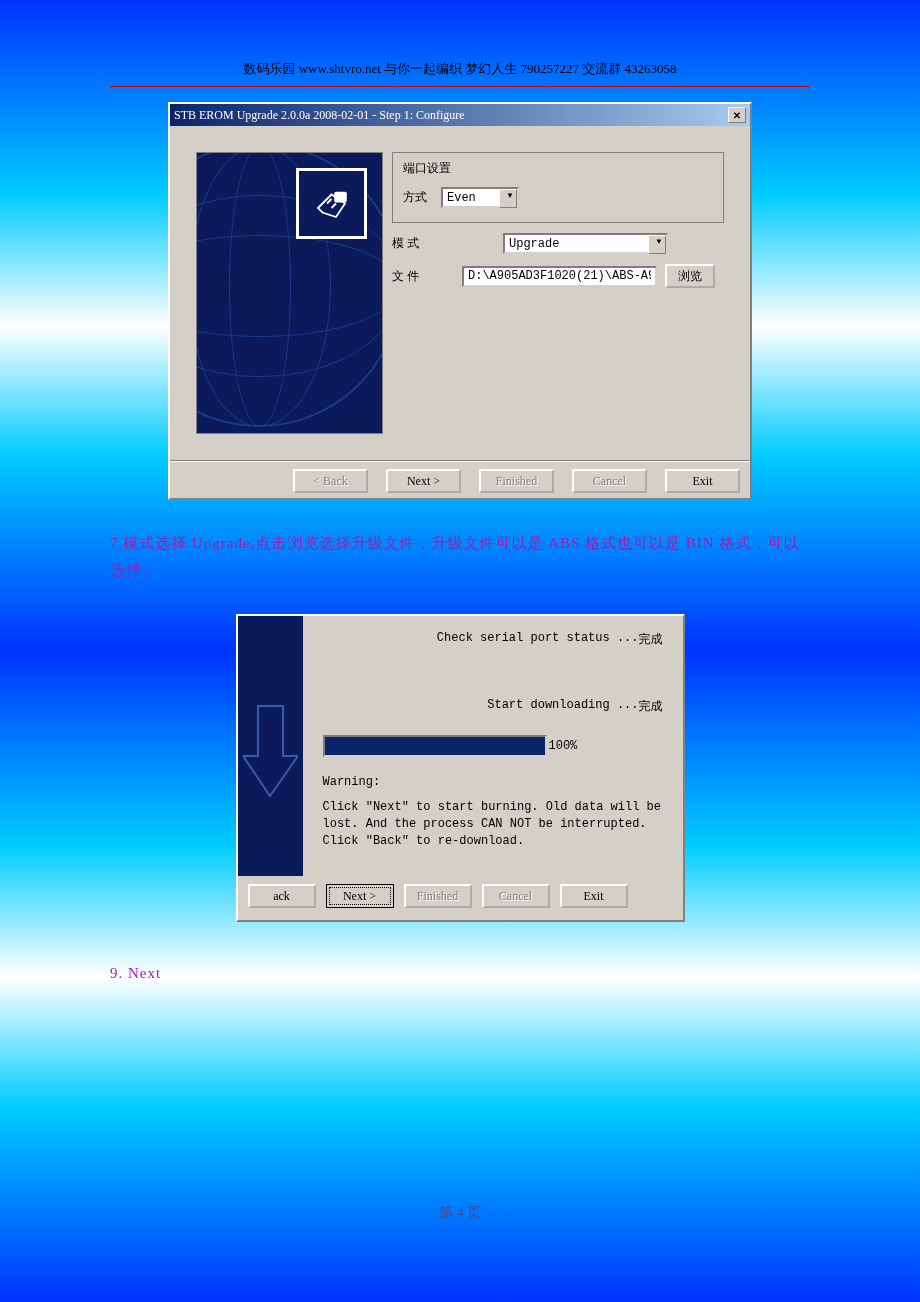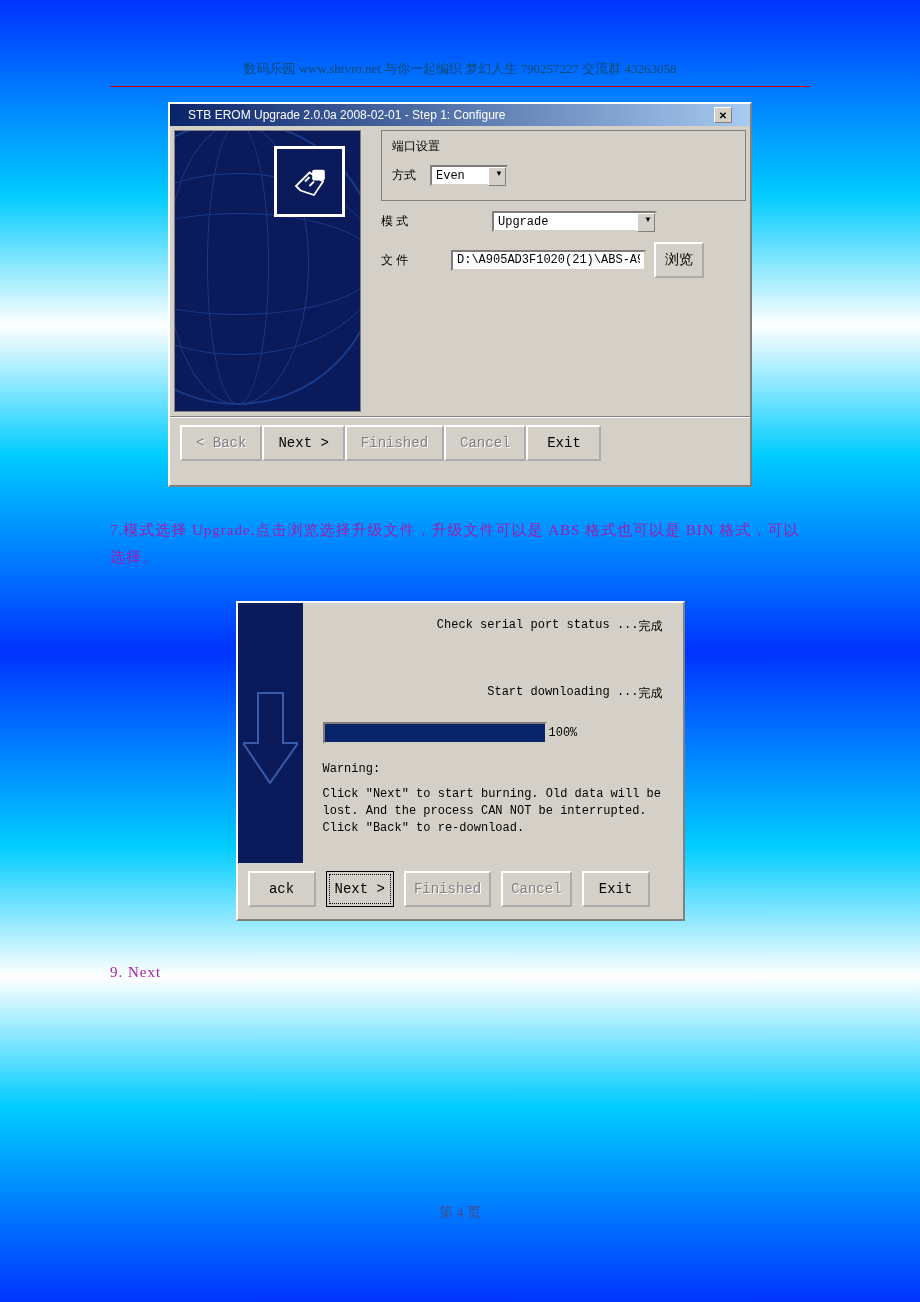--- a/index.html
+++ b/index.html
@@ -1,41 +1,41 @@
 <!DOCTYPE html>
 <html><head>
 <meta charset="utf-8">
 <style>
 body{margin:0;padding:0;font-family:"SimSun","宋体",serif;background:linear-gradient(to bottom,#0033ff 0%,#00ccff 15%,#ffffff 25%,#00ccff 35%,#0033ff 50%,#00ccff 65%,#ffffff 75%,#00ccff 85%,#0033ff 100%);min-height:1302px;width:920px}
 .page{width:920px;min-height:1302px;position:relative;margin:0 auto;padding-top:60px;box-sizing:border-box}
-.header-text{text-align:center;font-size:13px;color:#0c4a6e;margin-bottom:8px}
+.header-text{text-align:center;font-size:13px;color:#000000;margin-bottom:8px}
 .header-line{border-top:1px solid #cc0000;width:700px;margin:0 auto 15px}
 .dialog{width:580px;margin:0 auto;background:#d4d0c8;border:2px solid #808080;border-top-color:#fff;border-left-color:#fff;font-family:"MS Sans Serif",sans-serif}
-.title-bar{background:linear-gradient(to right,#0a246a,#a6caf0);color:#fff;font-size:12px;padding:3px 18px;display:flex;align-items:center;font-family:Liberation Sans, sans-serif}
+.title-bar{background:linear-gradient(to right,#0a246a,#a6caf0);color:#fff;font-size:12px;padding:3px 4px;display:flex;align-items:center;font-family:Liberation Serif, serif}
 .title-bar-text{flex:1}
 .close-btn{width:16px;height:14px;background:#d4d0c8;border:1px solid #808080;border-top-color:#fff;border-left-color:#fff;color:#000;font-size:10px;font-weight:bold;display:flex;align-items:center;justify-content:center;cursor:pointer}
-.dialog-body{padding:4px;display:flex;gap:20px}
+.dialog-body{padding:26px;display:flex;gap:9px}
 .left-panel{width:185px;height:280px;background:#0a1a5a;border:1px solid #808080;position:relative;overflow:hidden}
 .globe{position:absolute;width:280px;height:280px;border-radius:50%;border:2px solid #1a3a8a;left:-80px;top:-10px}
 .globe-line{position:absolute;border:1px solid #1a3a8a;border-radius:50%}
 .icon-box{position:absolute;top:15px;right:15px;width:65px;height:65px;background:#0a1a5a;border:3px solid #fff;display:flex;align-items:center;justify-content:center}
 .icon-box svg{width:45px;height:45px}
 .right-panel{flex:1;font-size:12px}
 .fieldset{border:1px solid #808080;padding:8px 10px 14px;margin-bottom:10px}
 .legend{font-size:12px;background:#d4d0c8;padding:0 4px;margin-left:-4px;margin-top:-16px;display:inline-block}
 .form-row{display:flex;align-items:center;gap:8px;margin-top:10px}
 .label{font-size:12px;min-width:30px}
 .select-wrap{position:relative;display:inline-block}
 .select-wrap::after{content:"";position:absolute;right:2px;top:2px;width:16px;height:17px;background:#d4d0c8;border:1px solid #808080;border-top-color:#fff;border-left-color:#fff;pointer-events:none}
 .select-wrap::before{content:"▼";position:absolute;right:5px;top:4px;font-size:8px;color:#000;z-index:1;pointer-events:none}
 input[type=text]{font-family:"Courier New",monospace;font-size:12px;background:#fff;border:2px inset #d4d0c8;padding:2px 4px;height:21px;box-sizing:border-box}
-.btn{font-family:Liberation Mono, monospace;font-size:14px;background:#d4d0c8;border:2px outset #fff;padding:2px 14px;cursor:pointer;min-width:75px;height:36px}
+.btn{font-family:Liberation Serif, serif;font-size:12px;background:#d4d0c8;border:2px outset #fff;padding:2px 14px;cursor:pointer;min-width:75px;height:24px}
 .btn:disabled{color:#808080;text-shadow:1px 1px 0 #fff}
 .btn-focus{border:1px solid #000;outline:1px dotted #000;outline-offset:-4px}
-.button-row{padding:8px 10px 24px;display:flex;gap:0;border-top:1px solid #808080;box-shadow:inset 0 1px 0 #fff}
+.button-row{padding:8px 10px 5px;display:flex;gap:18px;justify-content:flex-end;border-top:1px solid #808080;box-shadow:inset 0 1px 0 #fff}
 .body-text{width:700px;margin:30px auto 0;font-size:15px;color:#a21caf;line-height:1.8;letter-spacing:1px}
 .dialog2{width:445px;margin:30px auto 0;background:#d4d0c8;border:2px solid #808080;border-top-color:#fff;border-left-color:#fff;font-family:"Courier New",monospace;font-size:12px}
 .dialog2-body{display:flex}
 .left2{width:65px;height:260px;background:#0a1a5a;overflow:hidden;position:relative}
 .right2{flex:1;padding:15px 20px}
 .status-row{display:flex;justify-content:flex-end;margin-bottom:10px;font-family:"Courier New",monospace}
 .progress-bar{width:220px;height:18px;border:2px inset #d4d0c8;background:#fff;margin:10px 0}
 .progress-fill{height:100%;background:#0a246a;width:100%}
 .progress-row{display:flex;align-items:center;gap:2px}
 .button-row2{padding:8px 10px 12px;display:flex;gap:10px;justify-content:flex-start}

